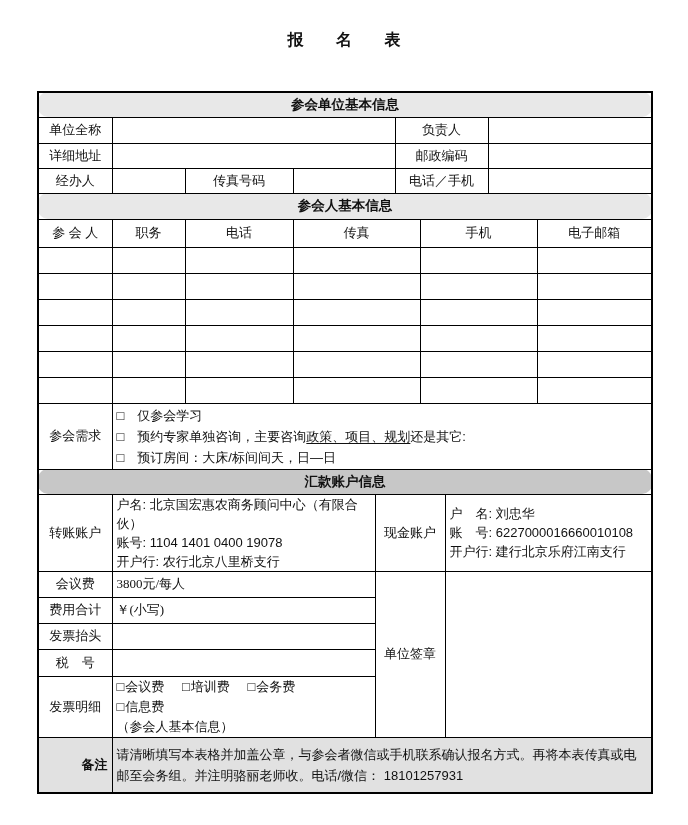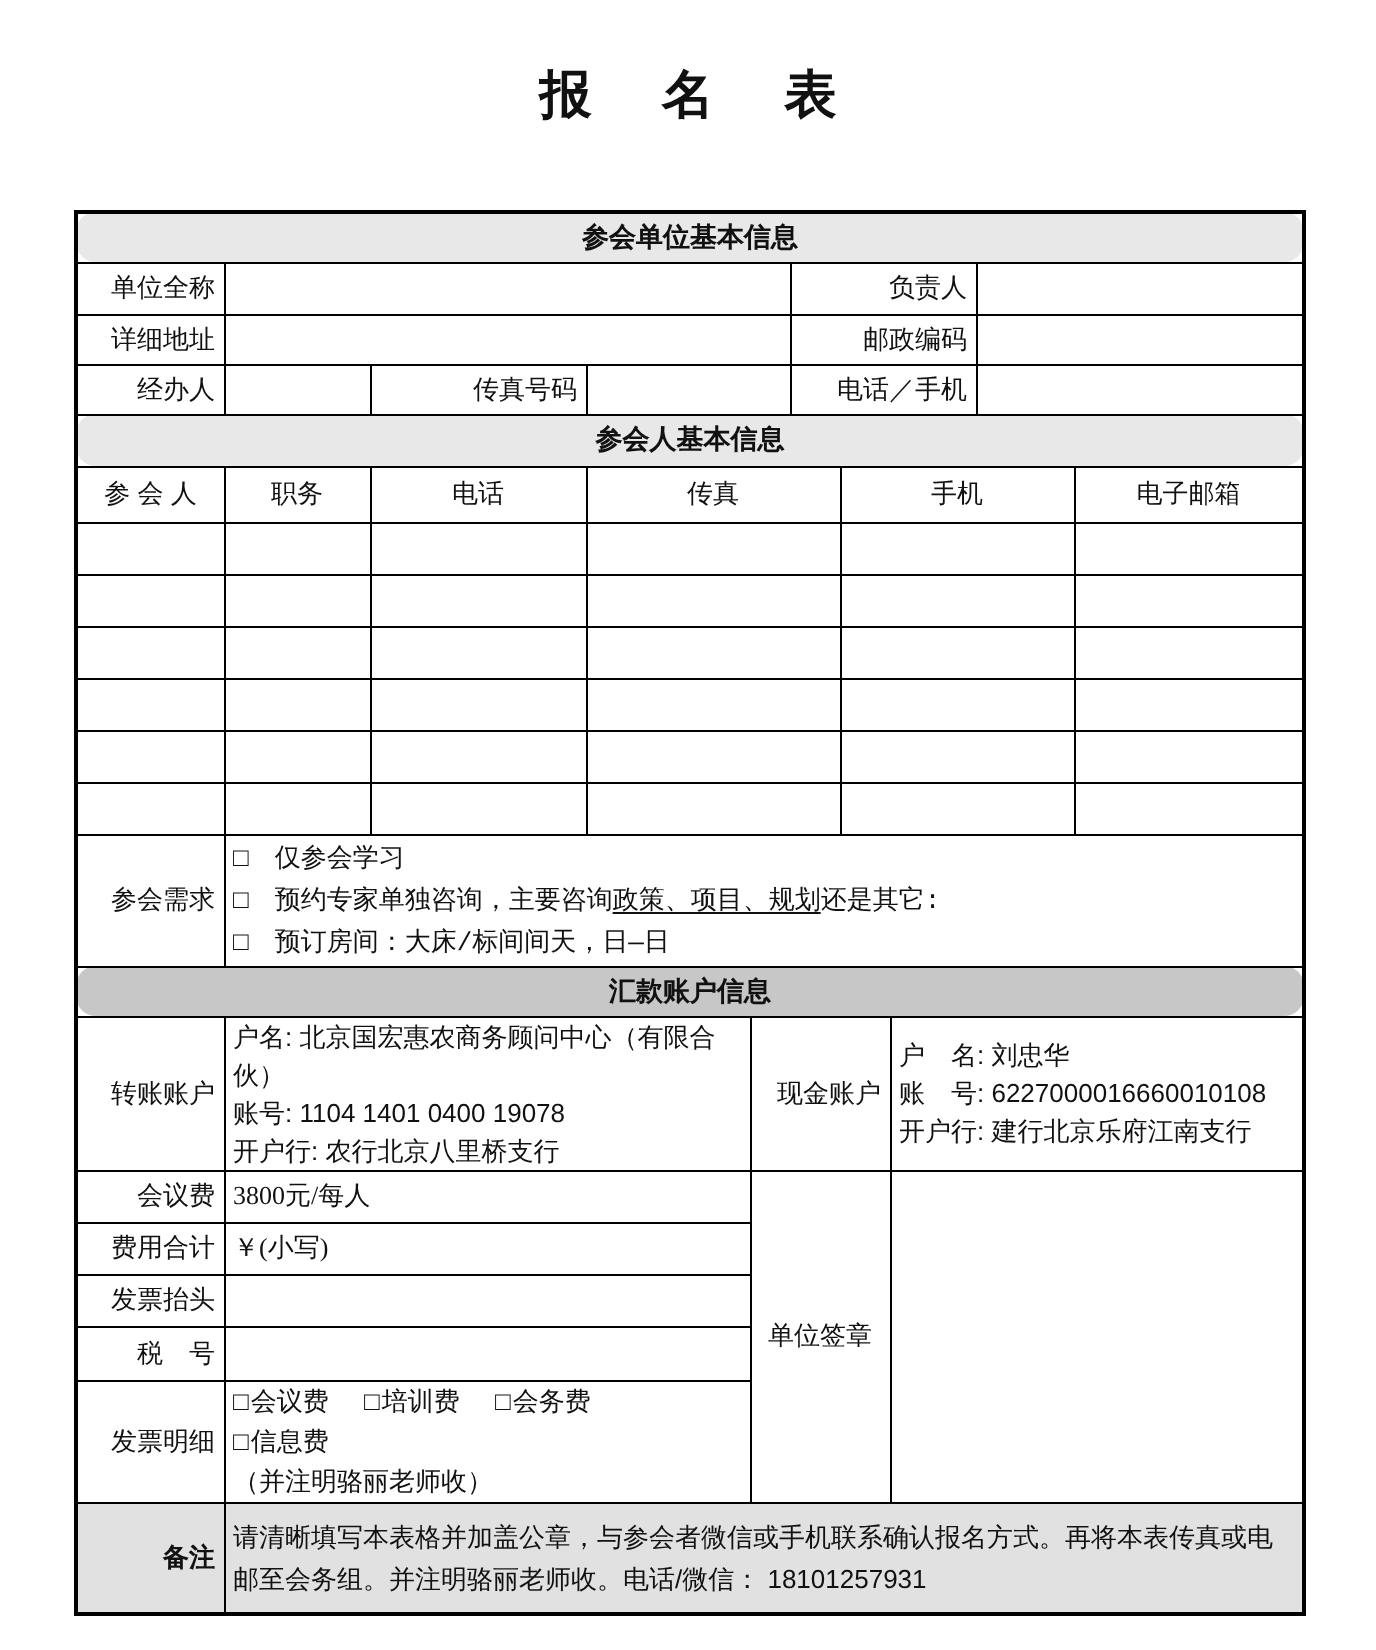--- a/index.html
+++ b/index.html
@@ -10,21 +10,21 @@
   }
   html,body{margin:0;padding:0;}
   body{
     width:688px;height:825px;background:#ffffff;
     font-family:"Liberation Sans","DejaVu Sans",sans-serif;
     color:#111;
   }
   .page-title{
     margin:30px 0 0 0;
     text-align:center;
-    font-size:26px;font-weight:bold;
+    font-size:16px;font-weight:bold;
     letter-spacing:14px;text-indent:14px;
   }
   table.form{
     border-collapse:collapse;
     table-layout:fixed;
     width:614px;
     margin:40px 0 0 37px;
     border:2px solid var(--border);
     font-size:13px;
   }
@@ -34,24 +34,24 @@
     overflow:hidden;
     vertical-align:middle;
   }
   td.sec-head{
     background:var(--header-light);
     font-weight:bold;text-align:center;
     font-size:13.5px;
     border-radius:10px;
   }
   td.sec-head.dark{background:var(--header-dark);}
-  td.lbl{text-align:right;}
+  td.lbl{text-align:center;}
   td.col-head{text-align:center;}
   td.value-left{padding-left:34px;font-family:Liberation Serif, serif;}
-  .needs-cell{padding:4px 6px;font-family:Liberation Mono, monospace;}
+  .needs-cell{padding:4px 6px;}
   .needs-line{line-height:21px;white-space:nowrap;}
   .cbx{display:inline-block;margin-right:13px;}
   .cbx-tight{display:inline-block;margin-right:1px;}
   .u{text-decoration:underline;text-underline-offset:2px;}
   .acct-cell{line-height:19px;padding:3px 3px 3px 6px;vertical-align:middle;}
   .acct-line{display:block;}
   .invoice-cell{line-height:20px;padding:3px 6px;}
   .invoice-item{display:inline-block;margin-right:14px;}
   td.remark-lbl{background:var(--remark-bg);font-weight:bold;text-align:right;}
   td.remark-txt{background:var(--remark-bg);line-height:21px;padding:4px 8px;}
@@ -224,21 +224,21 @@
 
   <tr style="height:50px">
     <td class="lbl">发票明细</td>
     <td class="invoice-cell" colspan="3">
       <div>
         <span class="invoice-item"><span class="cbx-tight">□</span><span>会议费</span></span>
         <span class="invoice-item"><span class="cbx-tight">□</span><span>培训费</span></span>
         <span class="invoice-item"><span class="cbx-tight">□</span><span>会务费</span></span>
         <span class="invoice-item"><span class="cbx-tight">□</span><span>信息费</span></span>
       </div>
-      <div>（并注明骆丽老师收）</div>
+      <div>（参会人基本信息）</div>
     </td>
   </tr>
 
   <tr style="height:56px">
     <td class="remark-lbl">备注</td>
     <td class="remark-txt" colspan="9">请清晰填写本表格并加盖公章，与参会者微信或手机联系确认报名方式。再将本表传真或电邮至会务组。并注明骆丽老师收。电话/微信：  18101257931</td>
   </tr>
 </tbody>
   </table>
 

